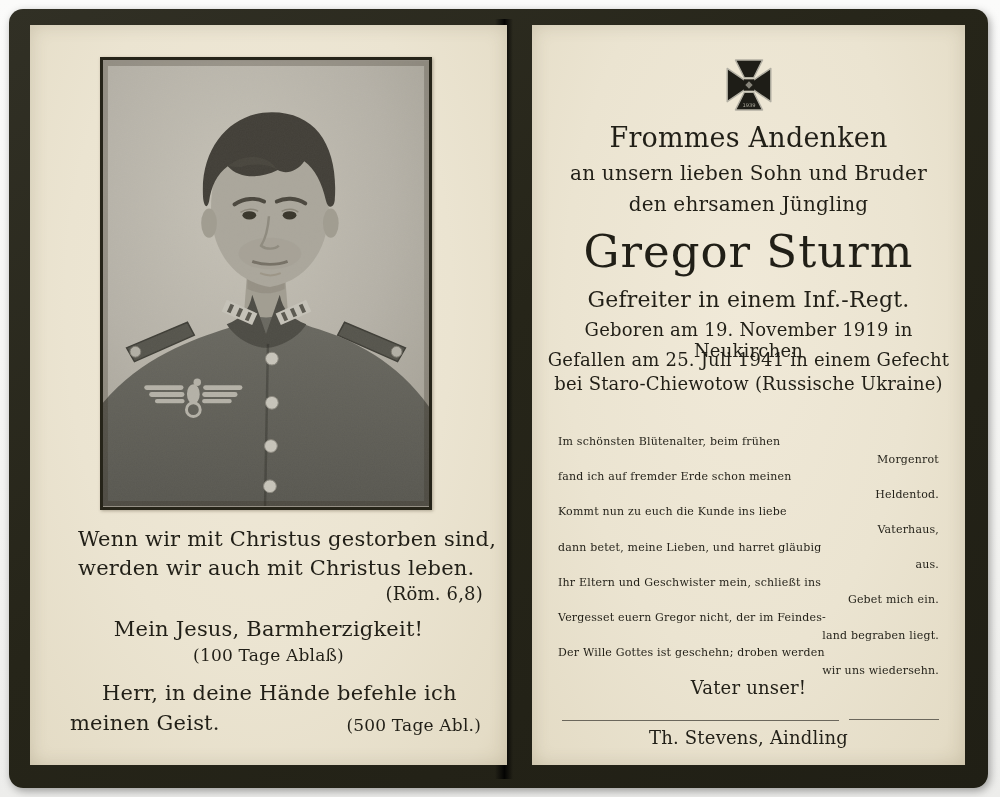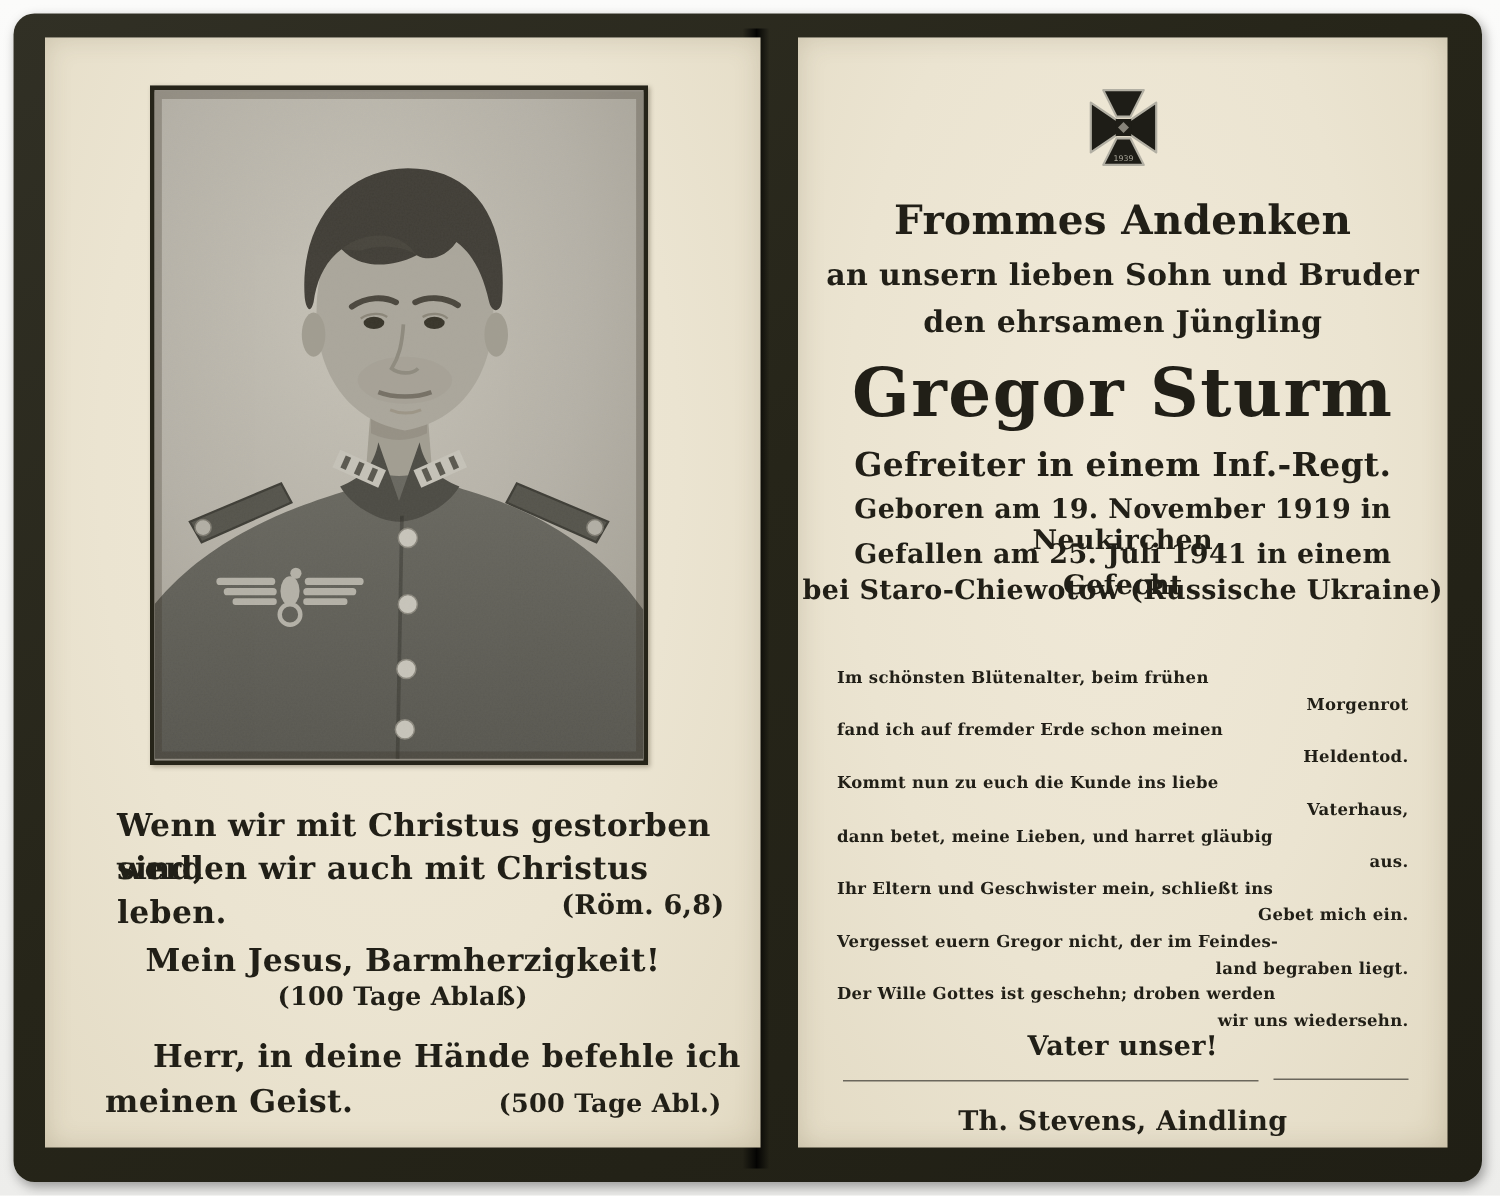--- a/index.html
+++ b/index.html
@@ -42,21 +42,21 @@
   .photo-frame {
     position: absolute; left: 70px; top: 32px;
     width: 332px; height: 453px;
     border: 3px solid #262419;
     background: #b4b1a7;
     box-shadow: 1px 1px 3px rgba(60,50,30,0.35);
   }
   .photo-frame svg { display: block; }
 
   
-  .bk   { font-weight: bold; letter-spacing: 0.2px; margin-top: 10px; }
+  .bk   { font-weight: normal; letter-spacing: 0.2px; }
   .verse-line   { font-size: 21px; line-height: 29px; padding-left: 48px; }
   .verse-ref    { font-size: 18px; text-align: right; padding-right: 24px; padding-left: 40px; }
   .invocation   { font-size: 21px; }
   .indulgence-1 { font-size: 17px; }
   .commend-1    { font-size: 21px; padding-left: 72px; }
   .commend-row  { display: flex; justify-content: space-between;
                   padding-left: 40px; padding-right: 26px; align-items: flex-end; }
   .commend-2    { font-size: 21px; }
   .indulgence-2 { font-size: 17px; }
 

